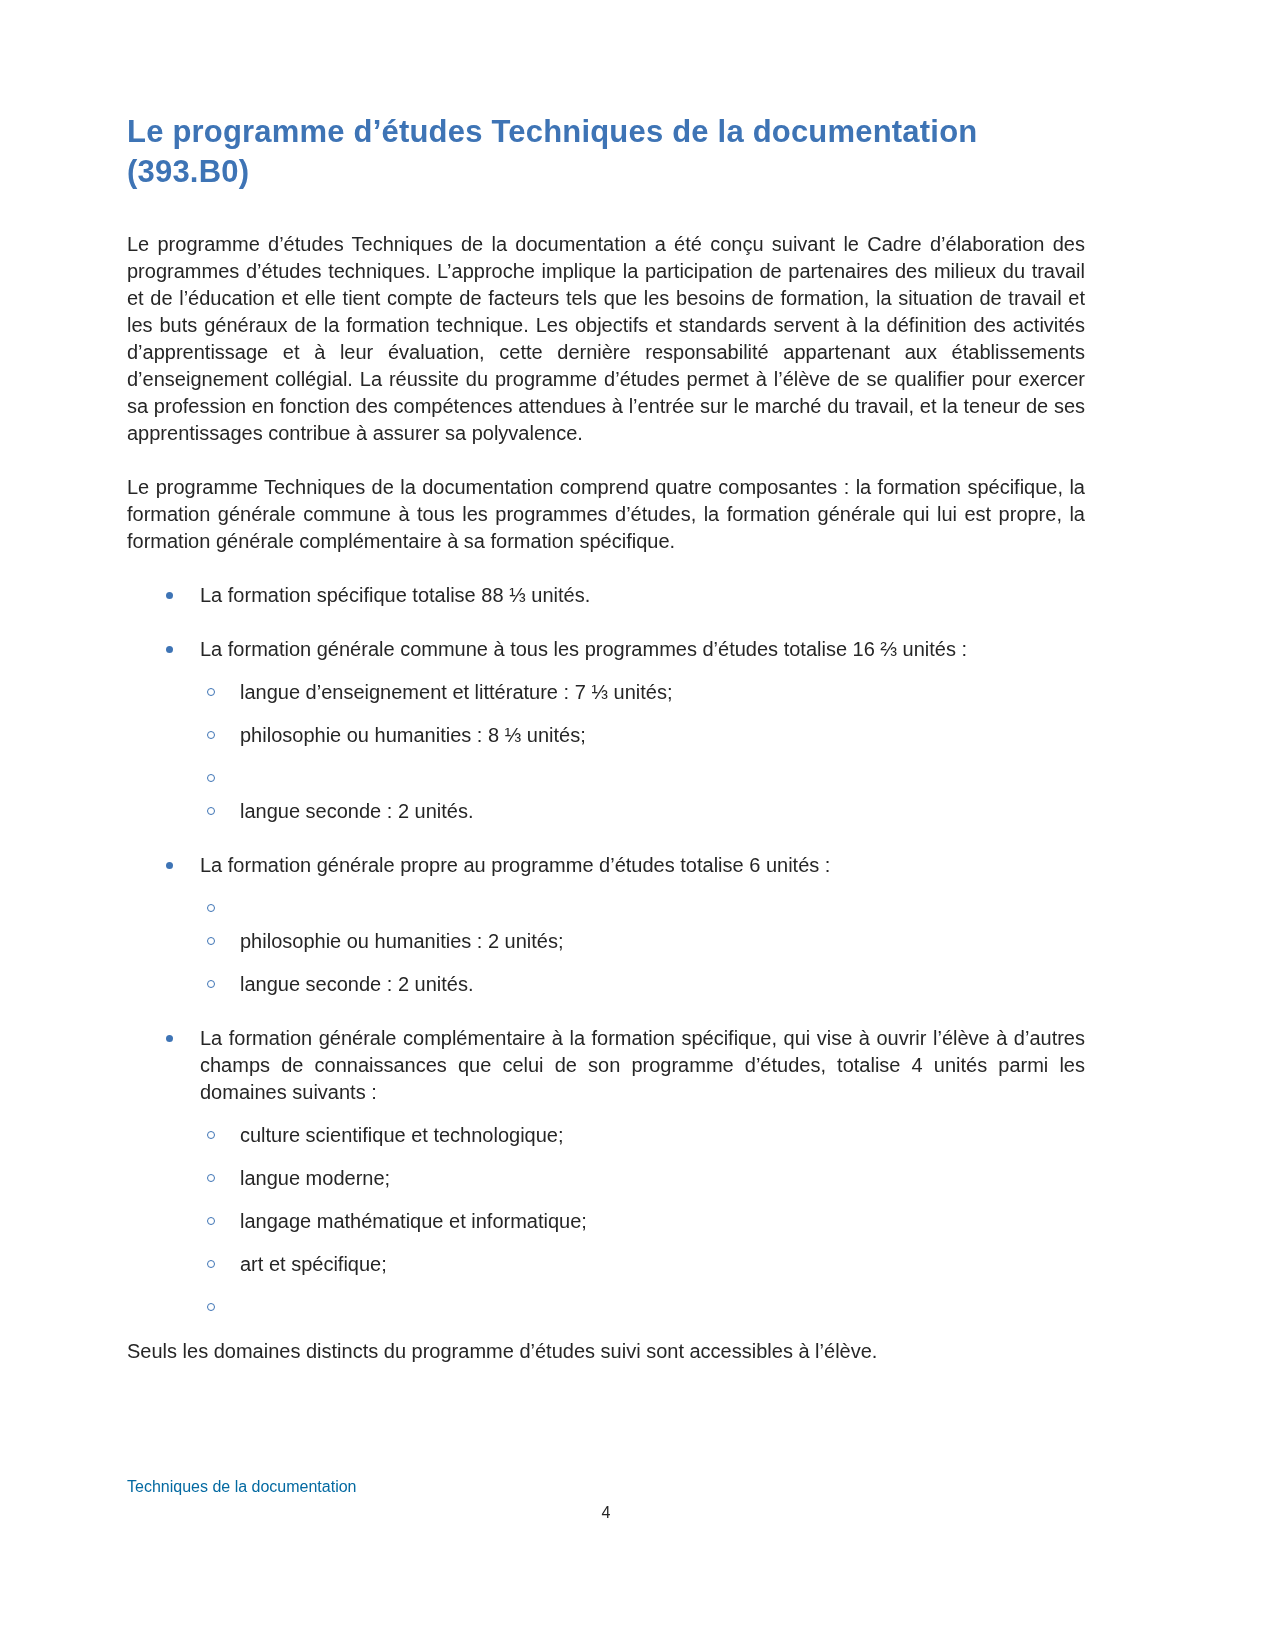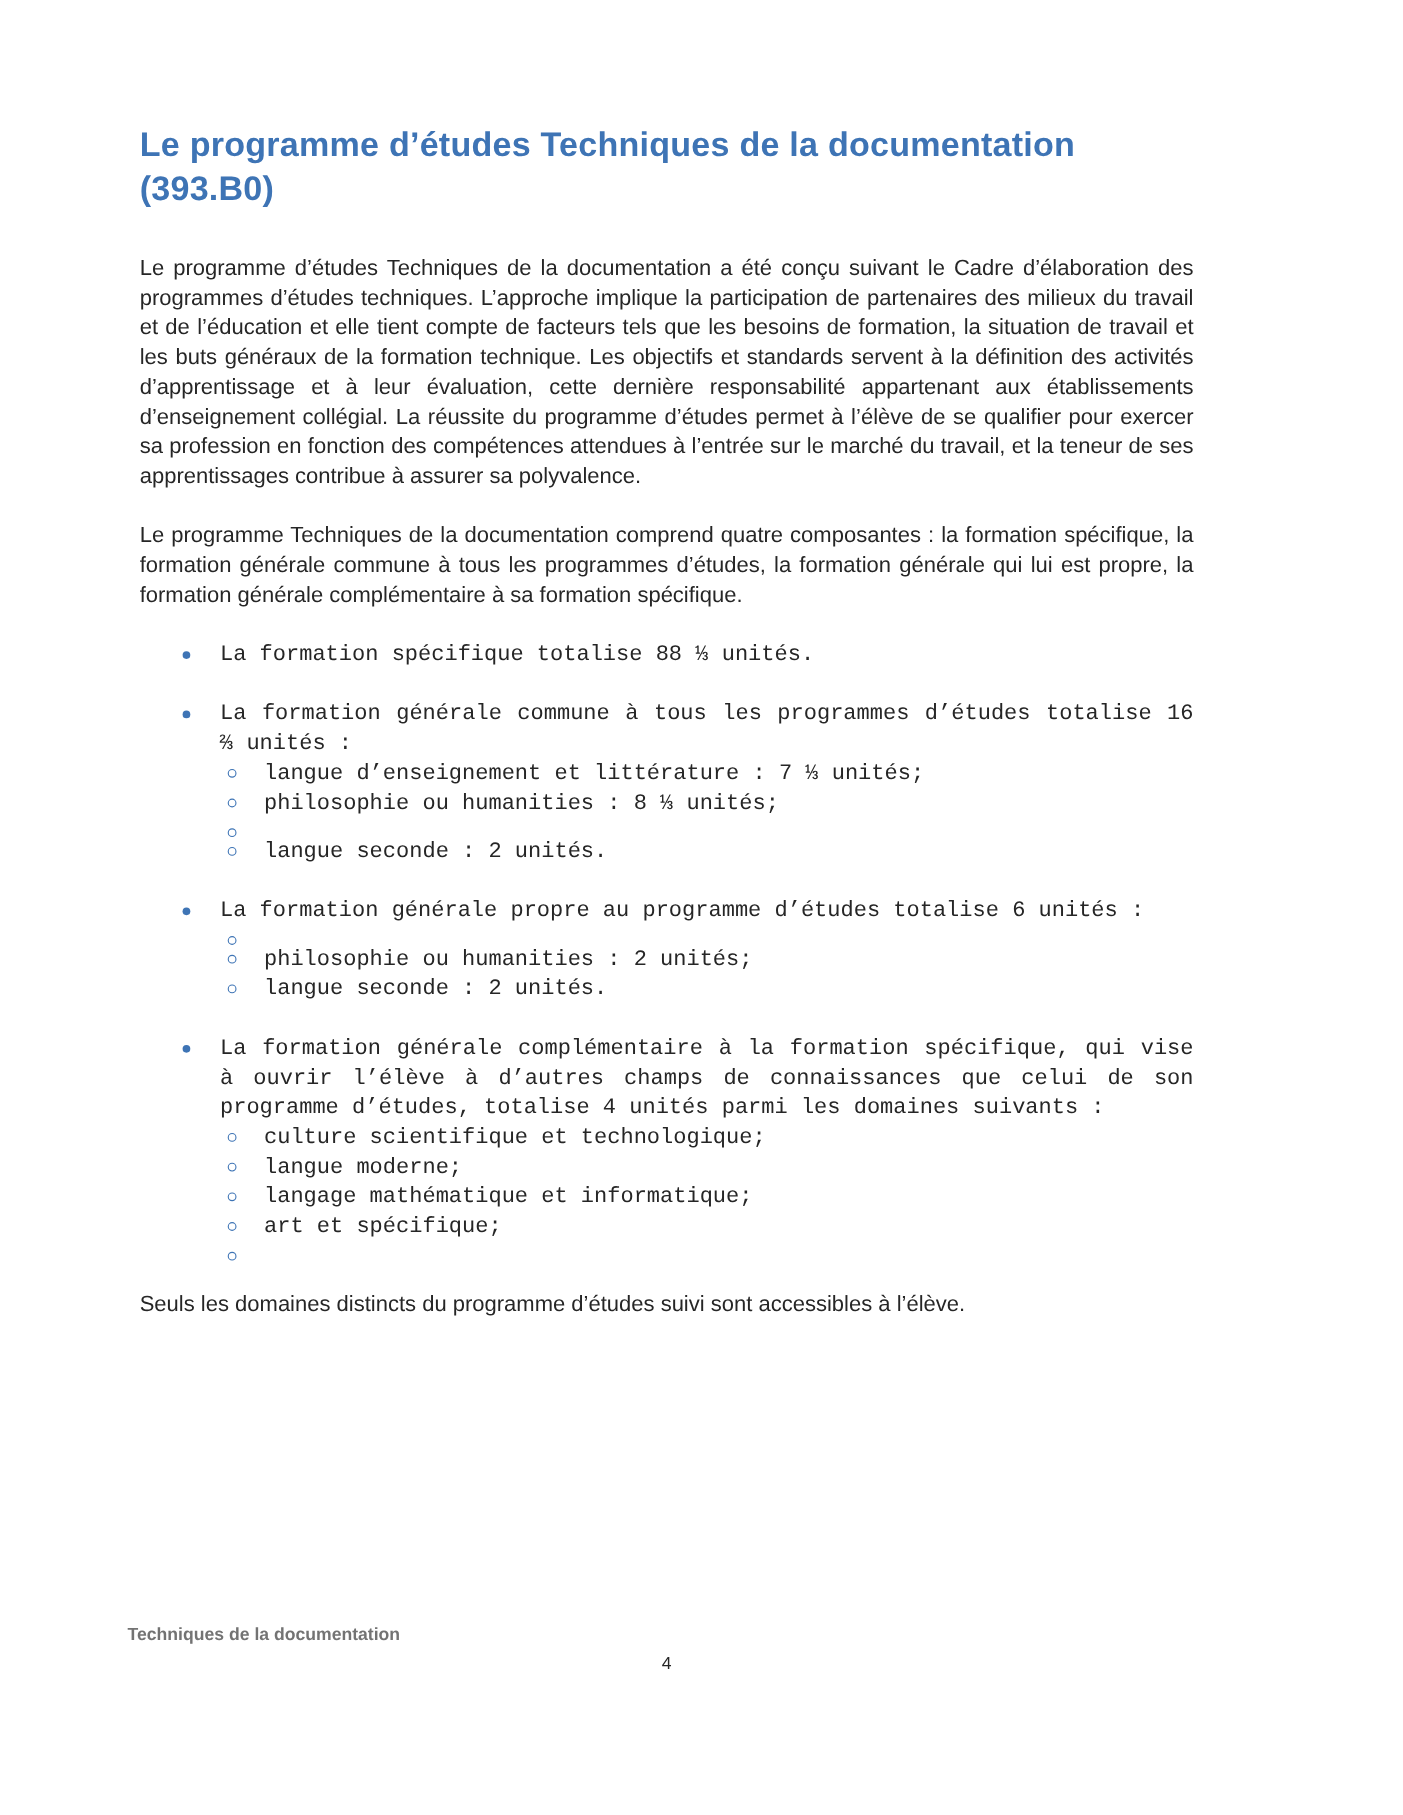--- a/index.html
+++ b/index.html
@@ -37,31 +37,30 @@
   .list { margin-top: 8px; }
   .group { margin-bottom: 27px; }
   .li {
     display: flex;
     font-size: 20px;
     line-height: 27px;
   }
   .li-text {
     flex: 1;
     text-align: justify;
-    font-family: Liberation Mono, monospace;
   }
   .l1 { padding-left: 39px; }
   .l1 .marker {
     flex: none;
     width: 34px;
     display: flex;
     align-items: flex-start;
     padding-top: 10px;
   }
-  .l2 { padding-left: 80px; }
+  .l2 { padding-left: 80px; margin-top: 16px; }
   .l2 .marker {
     flex: none;
     width: 33px;
     display: flex;
     align-items: flex-start;
     padding-top: 9px;
   }
   .dot {
     display: block;
     width: 7px;
@@ -77,25 +76,24 @@
     border: 1.5px solid #3e74b5;
     background: transparent;
   }
   .closing {
     font-size: 20px;
     line-height: 27px;
     text-align: justify;
   }
   .footer-left {
     position: absolute;
-    left: 116px;
+    left: 127px;
     top: 1478px;
     font-size: 16px;
-    color: #737373;
-    font-weight: bold;
+    color: #0369a1;
   }
   .footer-page {
     position: absolute;
     left: 127px;
     top: 1504px;
     width: 958px;
     text-align: center;
     font-size: 16px;
     color: #262626;
   }

